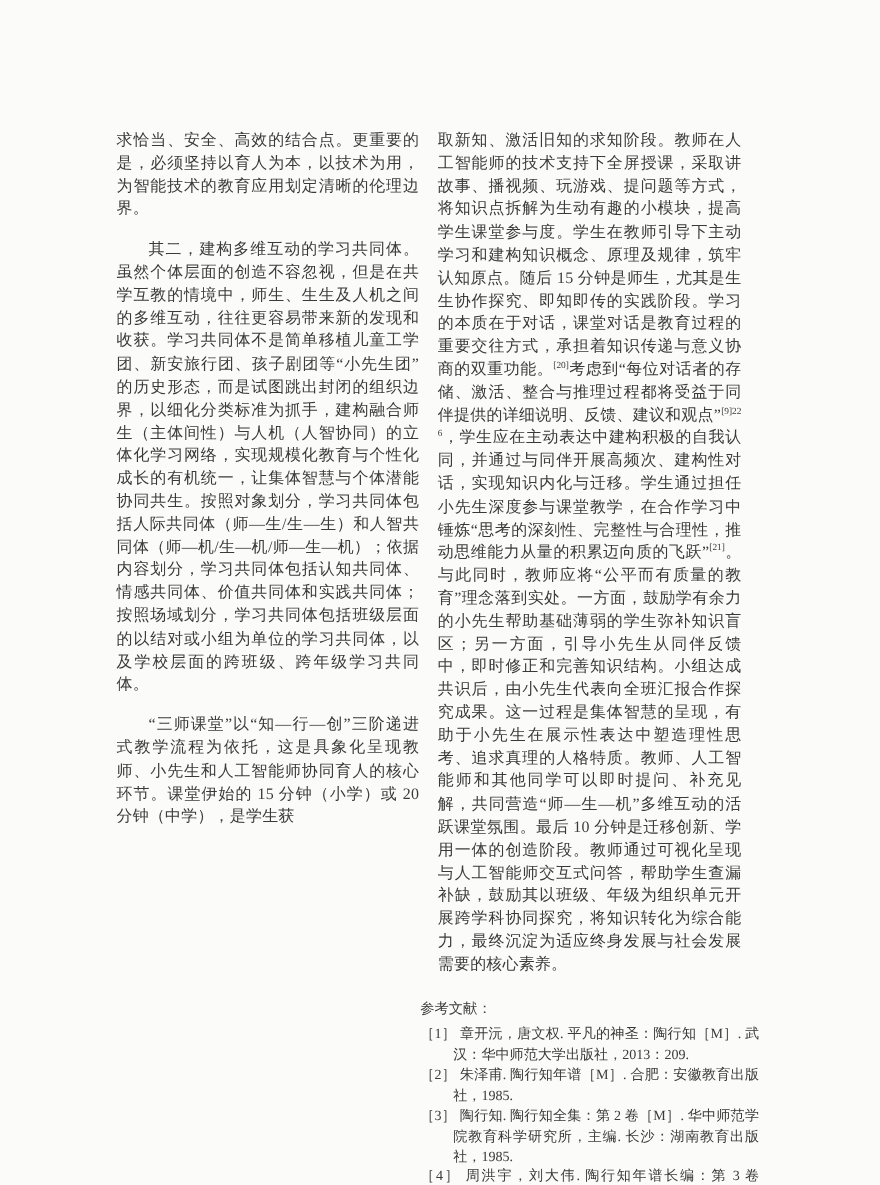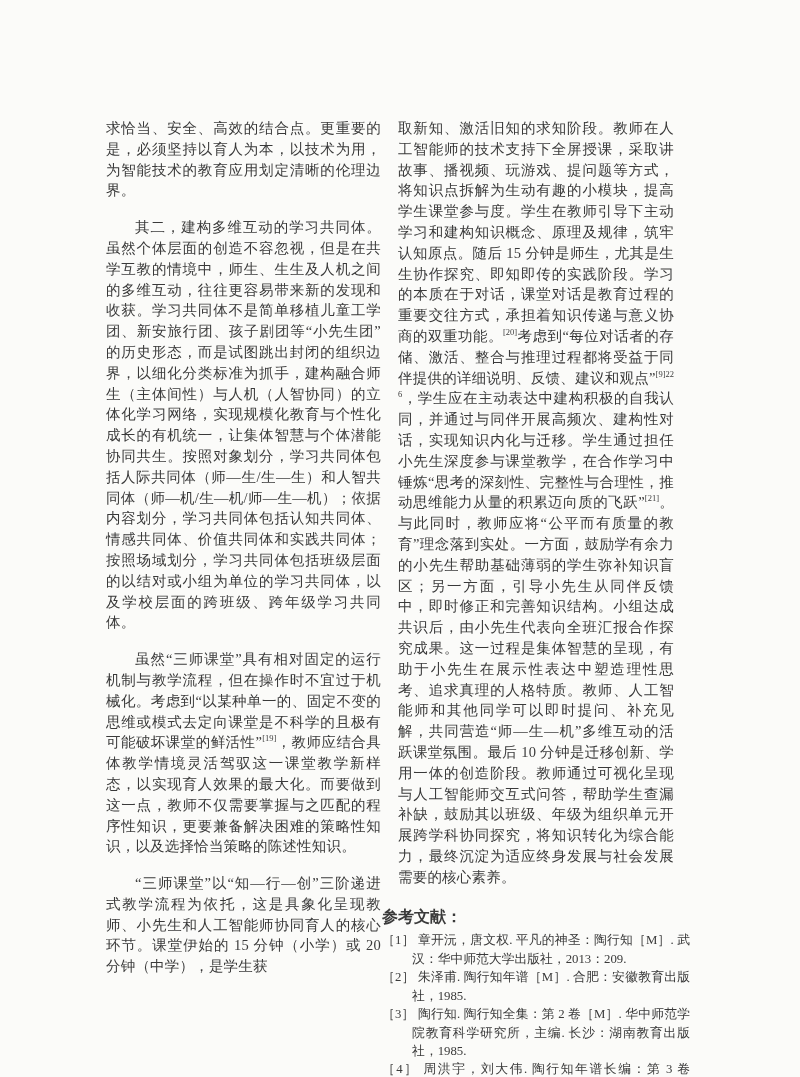--- a/index.html
+++ b/index.html
@@ -40,22 +40,22 @@
   sup.cite {
     font-size: 8.5px;
     line-height: 0;
     vertical-align: super;
     letter-spacing: 0;
   }
 
   .ref-heading {
     margin-top: 21px;
     margin-bottom: 5px;
-    font-size: 16px;
-    font-weight: bold;
+    font-size: 13px;
+    font-weight: normal;
     line-height: 18px;
   }
   .ref-list { }
   .ref-item {
     font-size: 12.8px;
     line-height: 18.4px;
     text-align: justify;
     text-justify: inter-ideograph;
     word-break: break-all;
     padding-left: 2.35em;
@@ -70,21 +70,20 @@
   }
 </style>
 </head>
 <body>
 
 <div class="page">
 
   <div class="column left">
       <p class="para">求恰当、安全、高效的结合点。更重要的是，必须坚持以育人为本，以技术为用，为智能技术的教育应用划定清晰的伦理边界。</p>
       <p class="para indent">其二，建构多维互动的学习共同体。虽然个体层面的创造不容忽视，但是在共学互教的情境中，师生、生生及人机之间的多维互动，往往更容易带来新的发现和收获。学习共同体不是简单移植儿童工学团、新安旅行团、孩子剧团等“小先生团”的历史形态，而是试图跳出封闭的组织边界，以细化分类标准为抓手，建构融合师生（主体间性）与人机（人智协同）的立体化学习网络，实现规模化教育与个性化成长的有机统一，让集体智慧与个体潜能协同共生。按照对象划分，学习共同体包括人际共同体（师—生/生—生）和人智共同体（师—机/生—机/师—生—机）；依据内容划分，学习共同体包括认知共同体、情感共同体、价值共同体和实践共同体；按照场域划分，学习共同体包括班级层面的以结对或小组为单位的学习共同体，以及学校层面的跨班级、跨年级学习共同体。</p>
-      <p class="para indent">虽然“三师课堂”具有相对固定的运行机制与教学流程，但在操作时不宜过于机械化。考虑到“以某种单一的、固定不变的思维或模式去定向课堂是不科学的且极有可能破坏课堂的鲜活性”<sup class="cite">[19]</sup>，教师应结合具体教学情境灵活驾驭这一课堂教学新样态，以实现育人效果的最大化。而要做到这一点，教师不仅需要掌握与之匹配的程序性知识，更要兼备解决困难的策略性知识，以及选择恰当策略的陈述性知识。</p>
       <p class="para indent">“三师课堂”以“知—行—创”三阶递进式教学流程为依托，这是具象化呈现教师、小先生和人工智能师协同育人的核心环节。课堂伊始的 15 分钟（小学）或 20 分钟（中学），是学生获</p>
     </div>
 
   <div class="column right">
     <div>
         <p class="para">取新知、激活旧知的求知阶段。教师在人工智能师的技术支持下全屏授课，采取讲故事、播视频、玩游戏、提问题等方式，将知识点拆解为生动有趣的小模块，提高学生课堂参与度。学生在教师引导下主动学习和建构知识概念、原理及规律，筑牢认知原点。随后 15 分钟是师生，尤其是生生协作探究、即知即传的实践阶段。学习的本质在于对话，课堂对话是教育过程的重要交往方式，承担着知识传递与意义协商的双重功能。<sup class="cite">[20]</sup>考虑到“每位对话者的存储、激活、整合与推理过程都将受益于同伴提供的详细说明、反馈、建议和观点”<sup class="cite">[9]226</sup>，学生应在主动表达中建构积极的自我认同，并通过与同伴开展高频次、建构性对话，实现知识内化与迁移。学生通过担任小先生深度参与课堂教学，在合作学习中锤炼“思考的深刻性、完整性与合理性，推动思维能力从量的积累迈向质的飞跃”<sup class="cite">[21]</sup>。与此同时，教师应将“公平而有质量的教育”理念落到实处。一方面，鼓励学有余力的小先生帮助基础薄弱的学生弥补知识盲区；另一方面，引导小先生从同伴反馈中，即时修正和完善知识结构。小组达成共识后，由小先生代表向全班汇报合作探究成果。这一过程是集体智慧的呈现，有助于小先生在展示性表达中塑造理性思考、追求真理的人格特质。教师、人工智能师和其他同学可以即时提问、补充见解，共同营造“师—生—机”多维互动的活跃课堂氛围。最后 10 分钟是迁移创新、学用一体的创造阶段。教师通过可视化呈现与人工智能师交互式问答，帮助学生查漏补缺，鼓励其以班级、年级为组织单元开展跨学科协同探究，将知识转化为综合能力，最终沉淀为适应终身发展与社会发展需要的核心素养。</p>
       </div>
 
     <div class="ref-heading">参考文献：</div>
 

